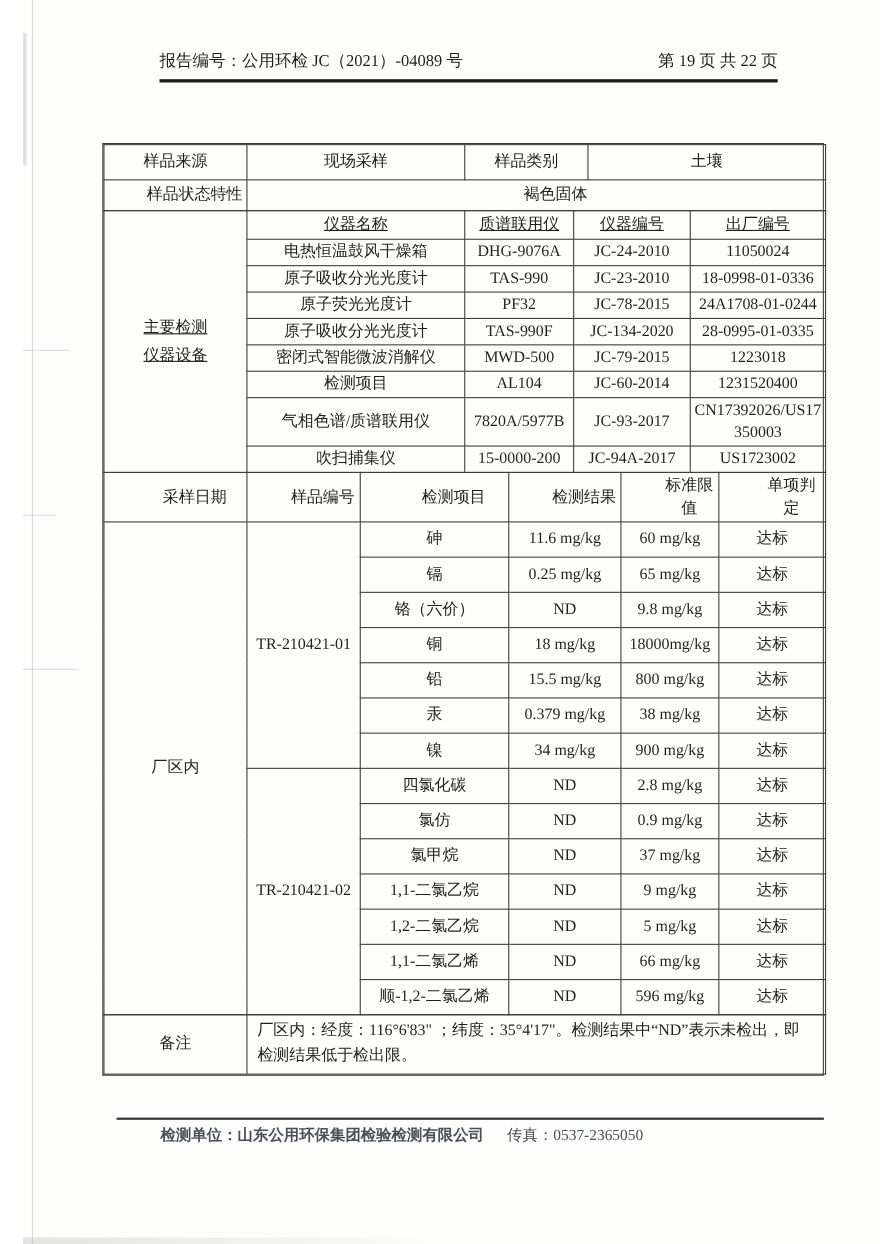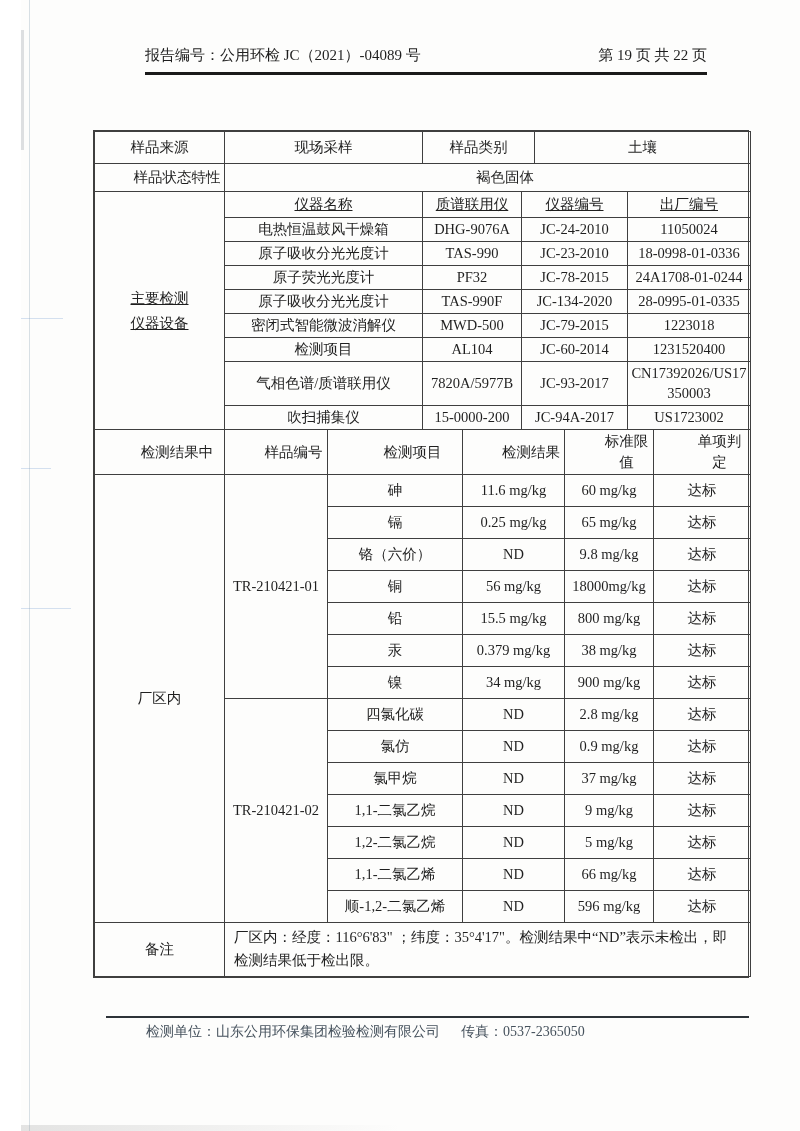--- a/index.html
+++ b/index.html
@@ -44,21 +44,21 @@
   .remark-row td { height:47px; }
   .remark-text { text-align:left; padding:3px 9px; line-height:1.6; }
   .wrap-all { word-break:break-all; line-height:1.35; }
   .seclabel div { line-height:1.7; }
 
   
   .footer { position:absolute; left:85px; top:1016px; width:643px;
     border-top:2px solid #2d3338; padding-top:5px;
     display:grid; grid-template-columns:355px 1fr; grid-auto-rows:22px;
     font-size:14px; color:#45515c; }
-  .footer .cellL { padding-left:40px; }
+  .footer .cellL { padding-left:40px;font-weight:bold; }
 </style>
 </head>
 <body>
 
 <div class="page">
 
   <div class="scan-edge-left"></div>
   <div class="scan-edge-dark"></div>
   <div class="scan-scratch s1"></div>
   <div class="scan-scratch s2"></div>
@@ -171,21 +171,21 @@
       <colgroup>
           <col style="width:130px">
           <col style="width:103px">
           <col style="width:135px">
           <col style="width:102px">
           <col style="width:89px">
           <col style="width:97px">
         </colgroup>
       <tbody>
           <tr class="h28">
-        <td>检测结果中</td>
+        <td>采样日期</td>
         <td>样品编号</td>
         <td>检测项目</td>
         <td>检测结果</td>
         <td>标准限值</td>
         <td>单项判定</td>
       </tr>
       <tr class="h31">
         <td rowspan="14">厂区内</td>
         <td rowspan="7">TR-210421-01</td>
         <td>砷</td>
@@ -200,21 +200,21 @@
         <td>达标</td>
       </tr>
       <tr class="h31">
         <td>铬（六价）</td>
         <td>ND</td>
         <td>9.8 mg/kg</td>
         <td>达标</td>
       </tr>
       <tr class="h31">
         <td>铜</td>
-        <td>56 mg/kg</td>
+        <td>18 mg/kg</td>
         <td>18000mg/kg</td>
         <td>达标</td>
       </tr>
       <tr class="h31">
         <td>铅</td>
         <td>15.5 mg/kg</td>
         <td>800 mg/kg</td>
         <td>达标</td>
       </tr>
       <tr class="h31">

